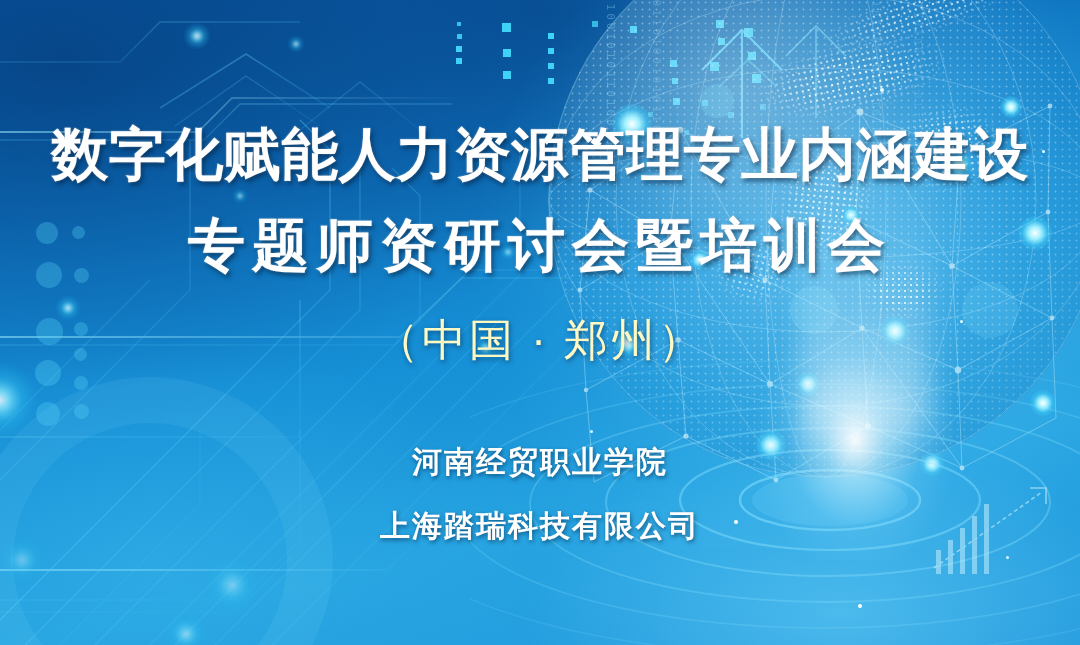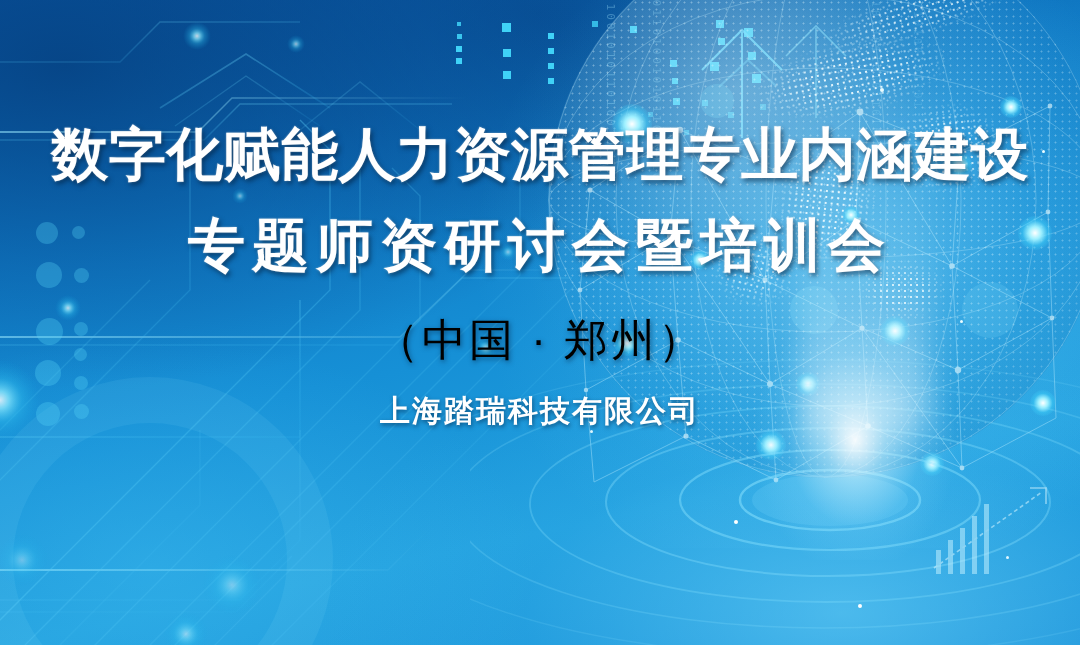--- a/index.html
+++ b/index.html
@@ -107,21 +107,21 @@
     letter-spacing: 1px;
     text-shadow:
       2px 3px 5px rgba(2,30,62,0.62),
       0 0 2px rgba(255,255,255,0.55);
     white-space: nowrap;
   }
   #title1 { margin-top: 126px; letter-spacing: 0.5px; }
   #title2 { margin-top: 34px; letter-spacing: 7px; }
   .subtitle {
     margin-top: 44px;
-    color: #000000;
+    color: #fef9c3;
     font-weight: 400;
     font-size: 44px;
     line-height: 1;
     letter-spacing: 3px;
     text-shadow: 1px 2px 5px rgba(2,30,62,0.55);
     white-space: nowrap;
   }
   .org {
     color: #ffffff;
     font-weight: 700;
@@ -423,17 +423,18 @@
     <div class="dotc" style="left:1006px;top:556px; width:3px; height:3px; background:#dff7ff;"></div>
   </div>
 
   <div class="content">
     <div id="title1" class="title-line">数字化赋能人力资源管理专业内涵建设</div>
 
     <div id="title2" class="title-line">专题师资研讨会暨培训会</div>
 
     <div class="subtitle">（中国 · 郑州）</div>
 
+    <div id="org1" class="org">河南经贸职业学院</div>
 
     <div id="org2" class="org">上海踏瑞科技有限公司</div>
   </div>
 
 </div>
 
 </body></html>

